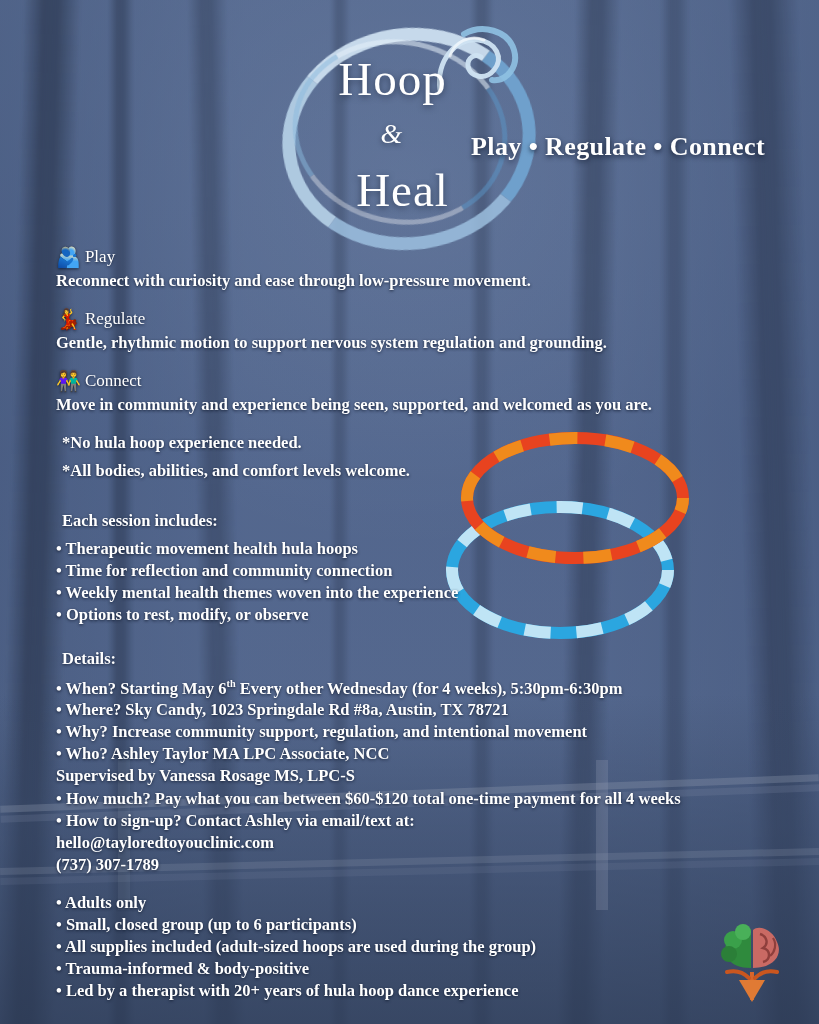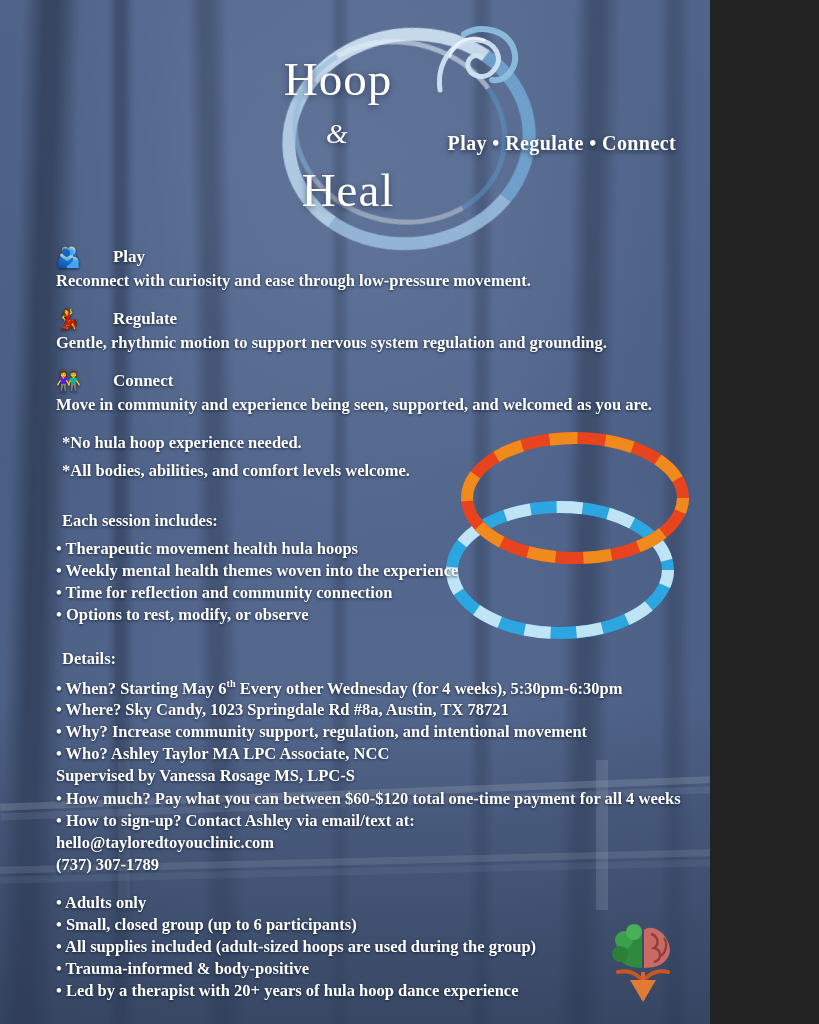--- a/index.html
+++ b/index.html
@@ -2,21 +2,21 @@
 <html><head>
 <meta charset="utf-8">
 <style>
   html, body {
     margin: 0;
     padding: 0;
     background: #222;
   }
   .poster {
     position: relative;
-    width: 710px;
+    width: 819px;
     height: 1024px;
     overflow: hidden;
     font-family: "Liberation Serif", serif;
     color: #ffffff;
     background: #5b6f93;
   }
 
   
   .bg {
     position: absolute;
@@ -112,22 +112,22 @@
     text-align: center;
     font-size: 28px;
     font-family: "Liberation Serif", serif;
     font-style: italic;
     color: #ffffff;
     text-shadow: 0 2px 5px rgba(20,30,50,0.5);
     margin-left: -18px;
   }
   .tagline {
     position: absolute;
-    right: 34px; top: 132px;
-    font-size: 20px;
+    right: 54px; top: 132px;
+    font-size: 26px;
     font-weight: bold;
     letter-spacing: .4px;
     text-shadow: 0 2px 5px rgba(16,26,46,0.75);
   }
 
   
   .body-text {
     position: absolute;
     left: 56px; top: 246px;
     width: 720px;
@@ -136,21 +136,21 @@
     font-weight: bold;
     text-shadow: 0 1px 3px rgba(14,24,44,0.85);
   }
   .pillar {
     display: flex;
     align-items: center;
     gap: 4px;
     margin-bottom: 1px;
   }
   .pillar .emoji { font-size: 20px; line-height: 1; }
-  .pillar .lbl { font-size: 17px; font-weight: bold; margin-left: 28px; }
+  .pillar .lbl { font-size: 17px; font-weight: normal; }
   .pillar-desc { margin: 0 0 16px 0; }
   .blank { height: 16px; }
   .line { margin: 6px; }
   .list-line { margin: 0; }
   .italic-note {
     position: absolute;
     left: 56px; top: 962px;
     width: 640px;
     font-style: italic;
     font-weight: bold;
@@ -240,22 +240,22 @@
     </div>
     <p class="pillar-desc">Move in community and experience being seen, supported, and welcomed as you are.</p>
 
     <p class="line">*No hula hoop experience needed.</p>
     <p class="line">*All bodies, abilities, and comfort levels welcome.</p>
 
     <div class="blank"></div>
 
     <p class="line">Each session includes:</p>
     <p class="list-line">• Therapeutic movement health hula hoops</p>
+    <p class="list-line">• Time for reflection and community connection</p>
     <p class="list-line">• Weekly mental health themes woven into the experience</p>
-    <p class="list-line">• Time for reflection and community connection</p>
     <p class="list-line">• Options to rest, modify, or observe</p>
 
     <div class="blank"></div>
 
     <p class="line">Details:</p>
     <p class="list-line"><span>• When? Starting May 6</span><sup>th</sup><span> Every other Wednesday (for 4 weeks), 5:30pm-6:30pm</span></p>
     <p class="list-line">• Where? Sky Candy, 1023 Springdale Rd #8a, Austin, TX 78721</p>
     <p class="list-line">• Why? Increase community support, regulation, and intentional movement</p>
     <p class="list-line">• Who? Ashley Taylor MA LPC Associate, NCC</p>
     <p class="list-line">Supervised by Vanessa Rosage MS, LPC-S</p>

